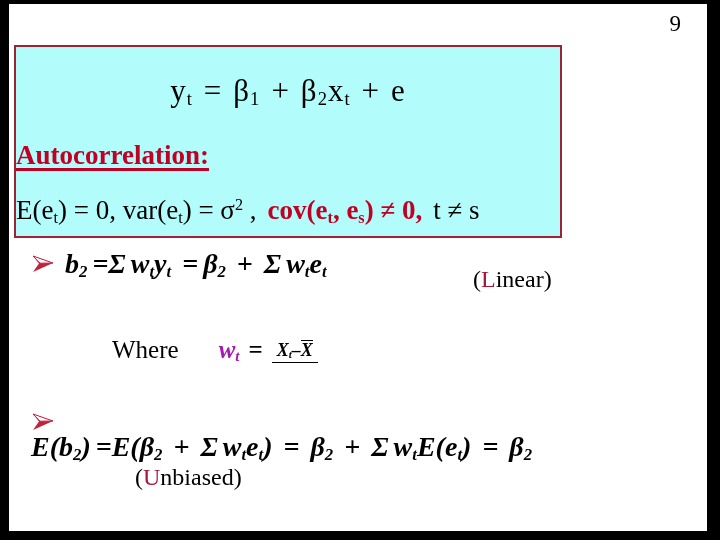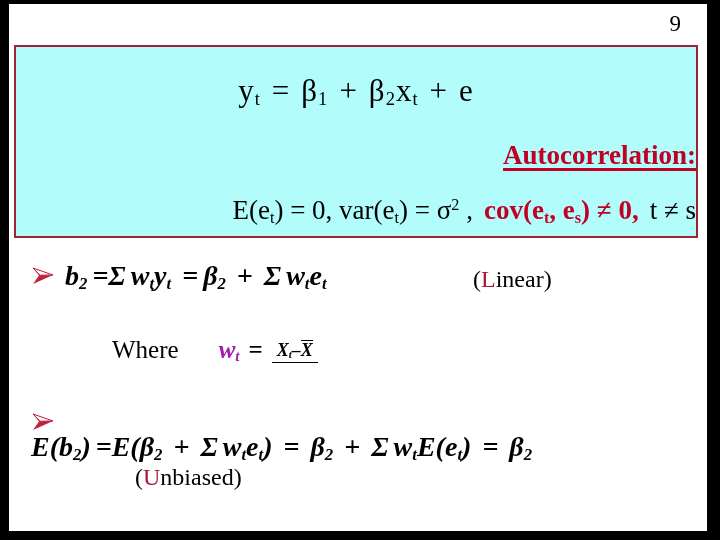--- a/index.html
+++ b/index.html
@@ -29,21 +29,21 @@
     font-size: 23px;
     color: #000000;
     line-height: 1;
   }
 
   
   .cyan-box {
     position: absolute;
     left: 5px;
     top: 41px;
-    width: 684px;
+    width: 548px;
     height: 193px;
     background: #b2fcfc;
     border: 2px solid #9c2436;
     box-sizing: border-box;
   }
 
   .eq-main {
     position: absolute;
     left: 0;
     right: 0;
@@ -53,35 +53,35 @@
     color: #000000;
     letter-spacing: 1px;
     white-space: nowrap;
   }
 
   .heading {
     position: absolute;
     left: 0;
     right: 0;
     top: 93px;
-    text-align: right;
+    text-align: left;
     font-size: 27px;
     font-weight: bold;
     color: #c20024;
     text-decoration: underline;
     text-underline-offset: 4px;
     text-decoration-thickness: 3px;
   }
 
   .assump-line {
     position: absolute;
     left: 0;
     right: 0;
     top: 148px;
-    text-align: right;
+    text-align: left;
     font-size: 27px;
     color: #000000;
     white-space: nowrap;
   }
   .assump-line .red-bold {
     color: #c20024;
     font-weight: bold;
   }
 
   
@@ -95,21 +95,21 @@
     align-items: baseline;
   }
   .arrow-bullet {
     flex: 0 0 auto;
     width: 26px;
     height: 22px;
     position: relative;
     top: 2px;
   }
 
-  .row1 { left: 22px; top: 256px; text-align: center; }
+  .row1 { left: 22px; top: 244px; text-align: center; }
   .row1 .formula {
     font-size: 28px;
     font-style: italic;
     font-weight: bold;
     color: #000000;
     white-space: nowrap;
     margin-left: 8px;
   }
   .tag-linear {
     position: absolute;

